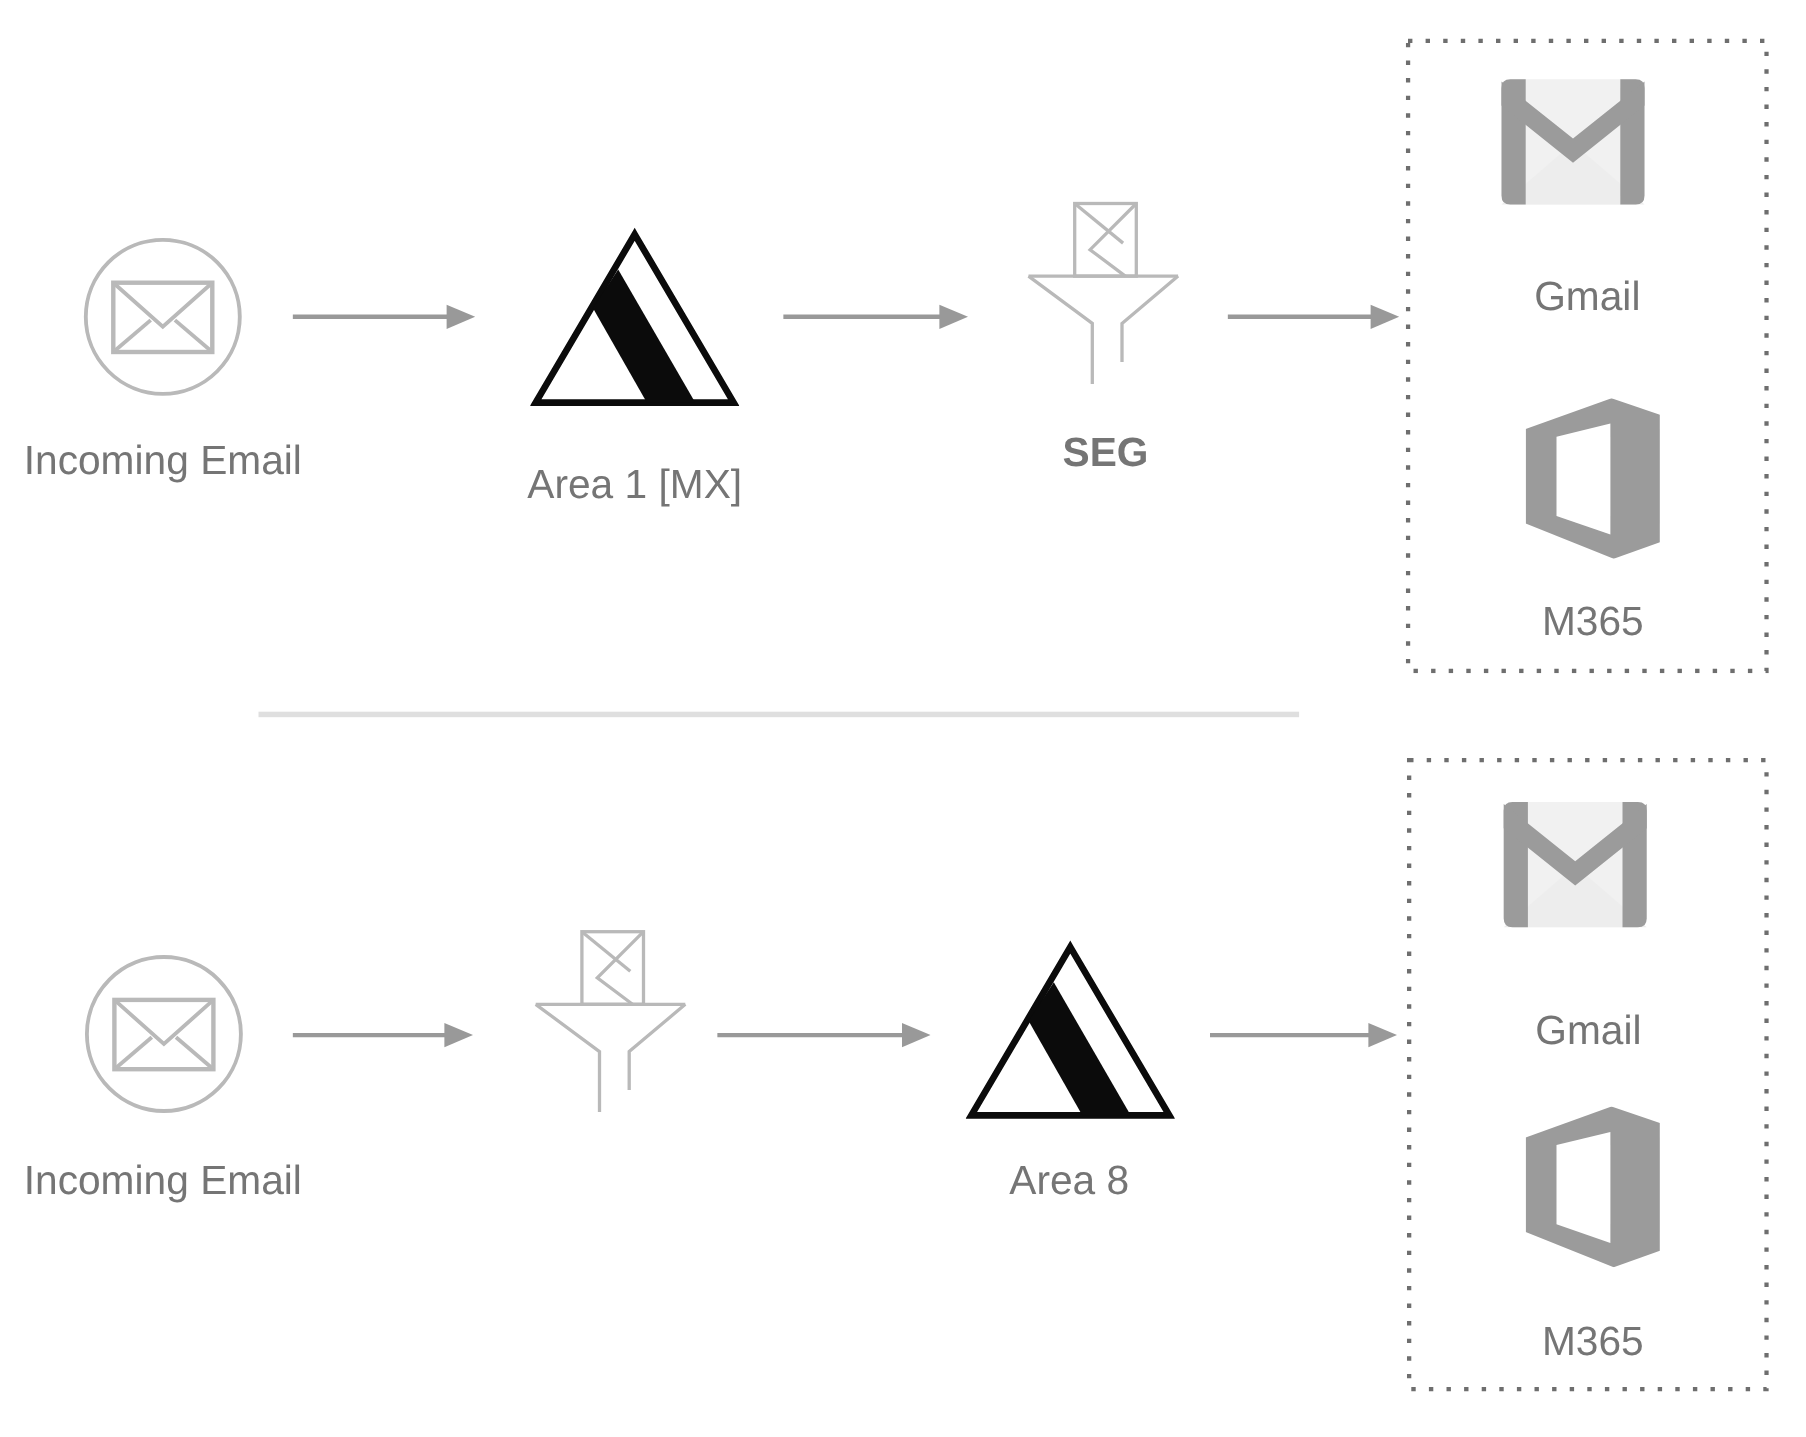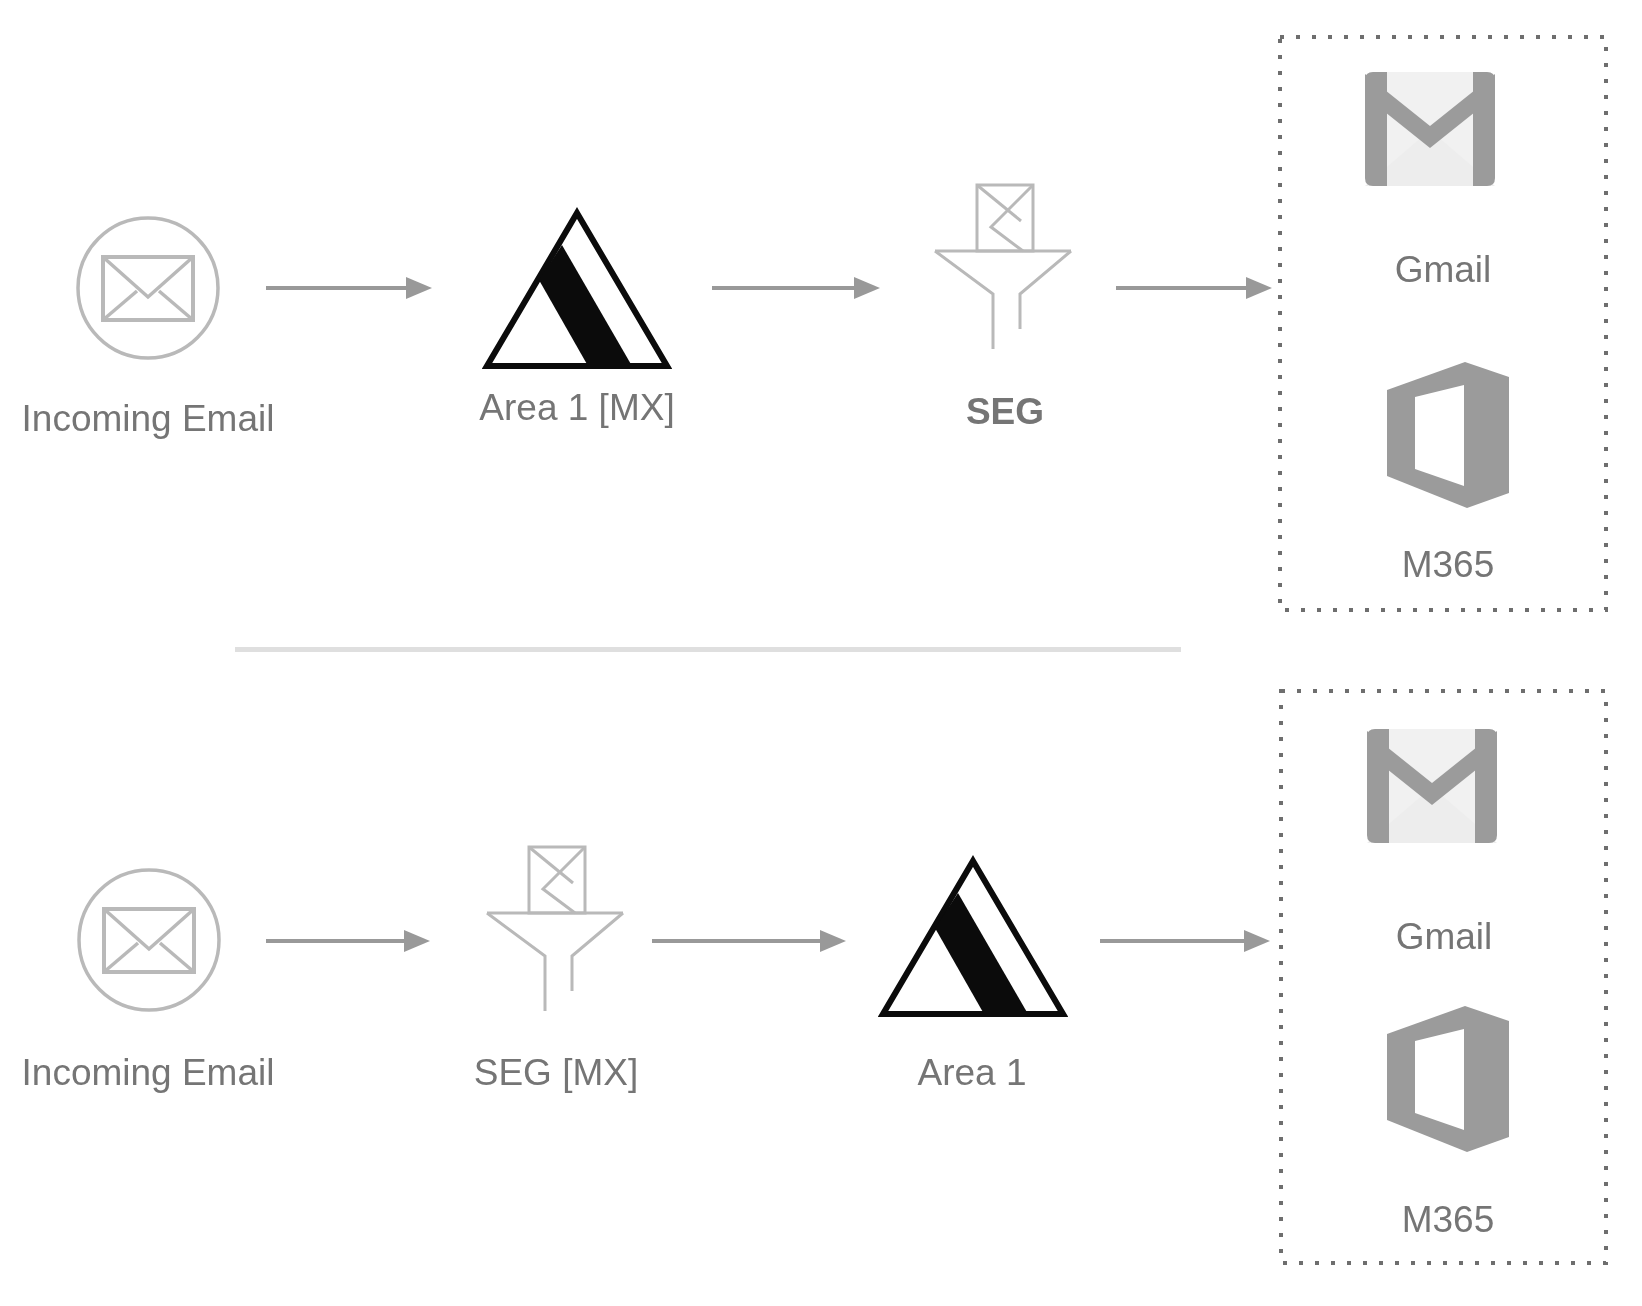--- a/index.html
+++ b/index.html
@@ -50,21 +50,21 @@
       <polygon points="140,2 166,13 140,24" fill="#999999"></polygon>
     </svg>
   </div>
 
   <div class="abs" style="left:482px;top:205px;">
     <svg width="190" height="165" viewBox="0 0 190 165">
       <polygon points="95,8 185,161 5,161" fill="#ffffff" stroke="#0b0b0b" stroke-width="6" stroke-linejoin="miter"></polygon>
       <polygon points="57,75 80,40 150,161 106,161" fill="#0b0b0b"></polygon>
     </svg>
   </div>
-  <div class="label" style="left:577px;top:390px;">Area 1 [MX]</div>
+  <div class="label" style="left:577px;top:423px;">Area 1 [MX]</div>
 
   <div class="abs" style="left:712px;top:275px;">
     <svg width="168" height="26" viewBox="0 0 168 26">
       <line x1="0" y1="13" x2="144" y2="13" stroke="#999999" stroke-width="4"></line>
       <polygon points="142,2 168,13 142,24" fill="#999999"></polygon>
     </svg>
   </div>
 
   <div class="abs" style="left:933px;top:181px;">
     <svg width="140" height="172" viewBox="0 0 140 172">
@@ -133,36 +133,35 @@
   <div class="abs" style="left:485px;top:843px;">
     <svg width="140" height="172" viewBox="0 0 140 172">
       <rect x="44" y="4" width="56" height="66" fill="#ffffff" stroke="#b9b9b9" stroke-width="3"></rect>
       <line x1="44" y1="4" x2="88" y2="40" stroke="#b9b9b9" stroke-width="3"></line>
       <polyline points="100,4 58,46 90,70" fill="none" stroke="#b9b9b9" stroke-width="3"></polyline>
       <line x1="2" y1="70" x2="138" y2="70" stroke="#b9b9b9" stroke-width="3"></line>
       <polyline points="2,70 60,113 60,168" fill="none" stroke="#b9b9b9" stroke-width="3"></polyline>
       <polyline points="138,70 87,113 87,148" fill="none" stroke="#b9b9b9" stroke-width="3"></polyline>
     </svg>
   </div>
-  <div class="label" style="left:556px;top:1055px;">SEG [MX]</div>
 
   <div class="abs" style="left:652px;top:928px;">
     <svg width="194" height="26" viewBox="0 0 194 26">
       <line x1="0" y1="13" x2="170" y2="13" stroke="#999999" stroke-width="4"></line>
       <polygon points="168,2 194,13 168,24" fill="#999999"></polygon>
     </svg>
   </div>
 
   <div class="abs" style="left:878px;top:853px;">
     <svg width="190" height="165" viewBox="0 0 190 165">
       <polygon points="95,8 185,161 5,161" fill="#ffffff" stroke="#0b0b0b" stroke-width="6" stroke-linejoin="miter"></polygon>
       <polygon points="57,75 80,40 150,161 106,161" fill="#0b0b0b"></polygon>
     </svg>
   </div>
-  <div class="label" style="left:972px;top:1055px;">Area 1</div>
+  <div class="label" style="left:972px;top:1055px;">Area 8</div>
 
   <div class="abs" style="left:1100px;top:928px;">
     <svg width="170" height="26" viewBox="0 0 170 26">
       <line x1="0" y1="13" x2="146" y2="13" stroke="#999999" stroke-width="4"></line>
       <polygon points="144,2 170,13 144,24" fill="#999999"></polygon>
     </svg>
   </div>
 
   <div class="abs" style="left:1279px;top:689px;">
     <svg width="329" height="576" viewBox="0 0 329 576">

